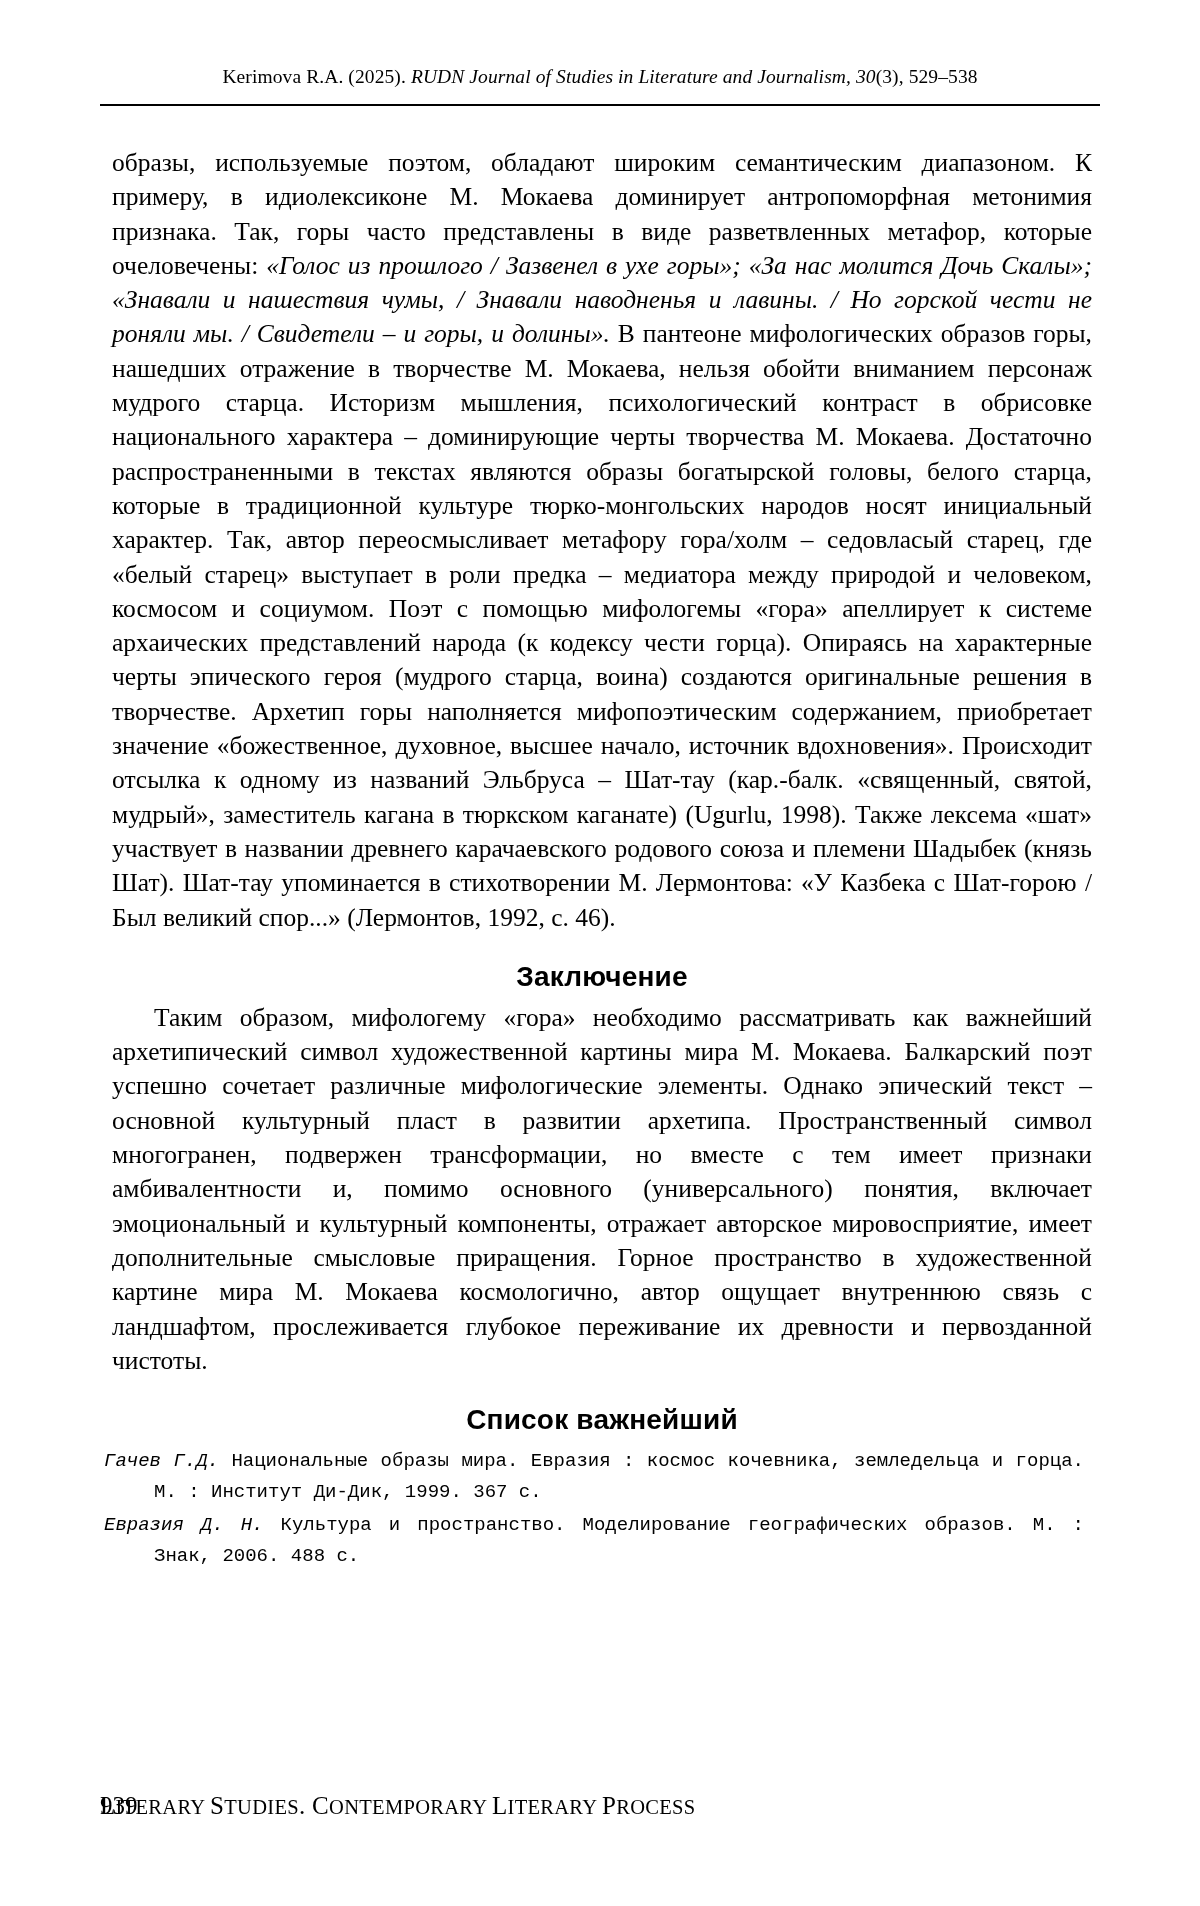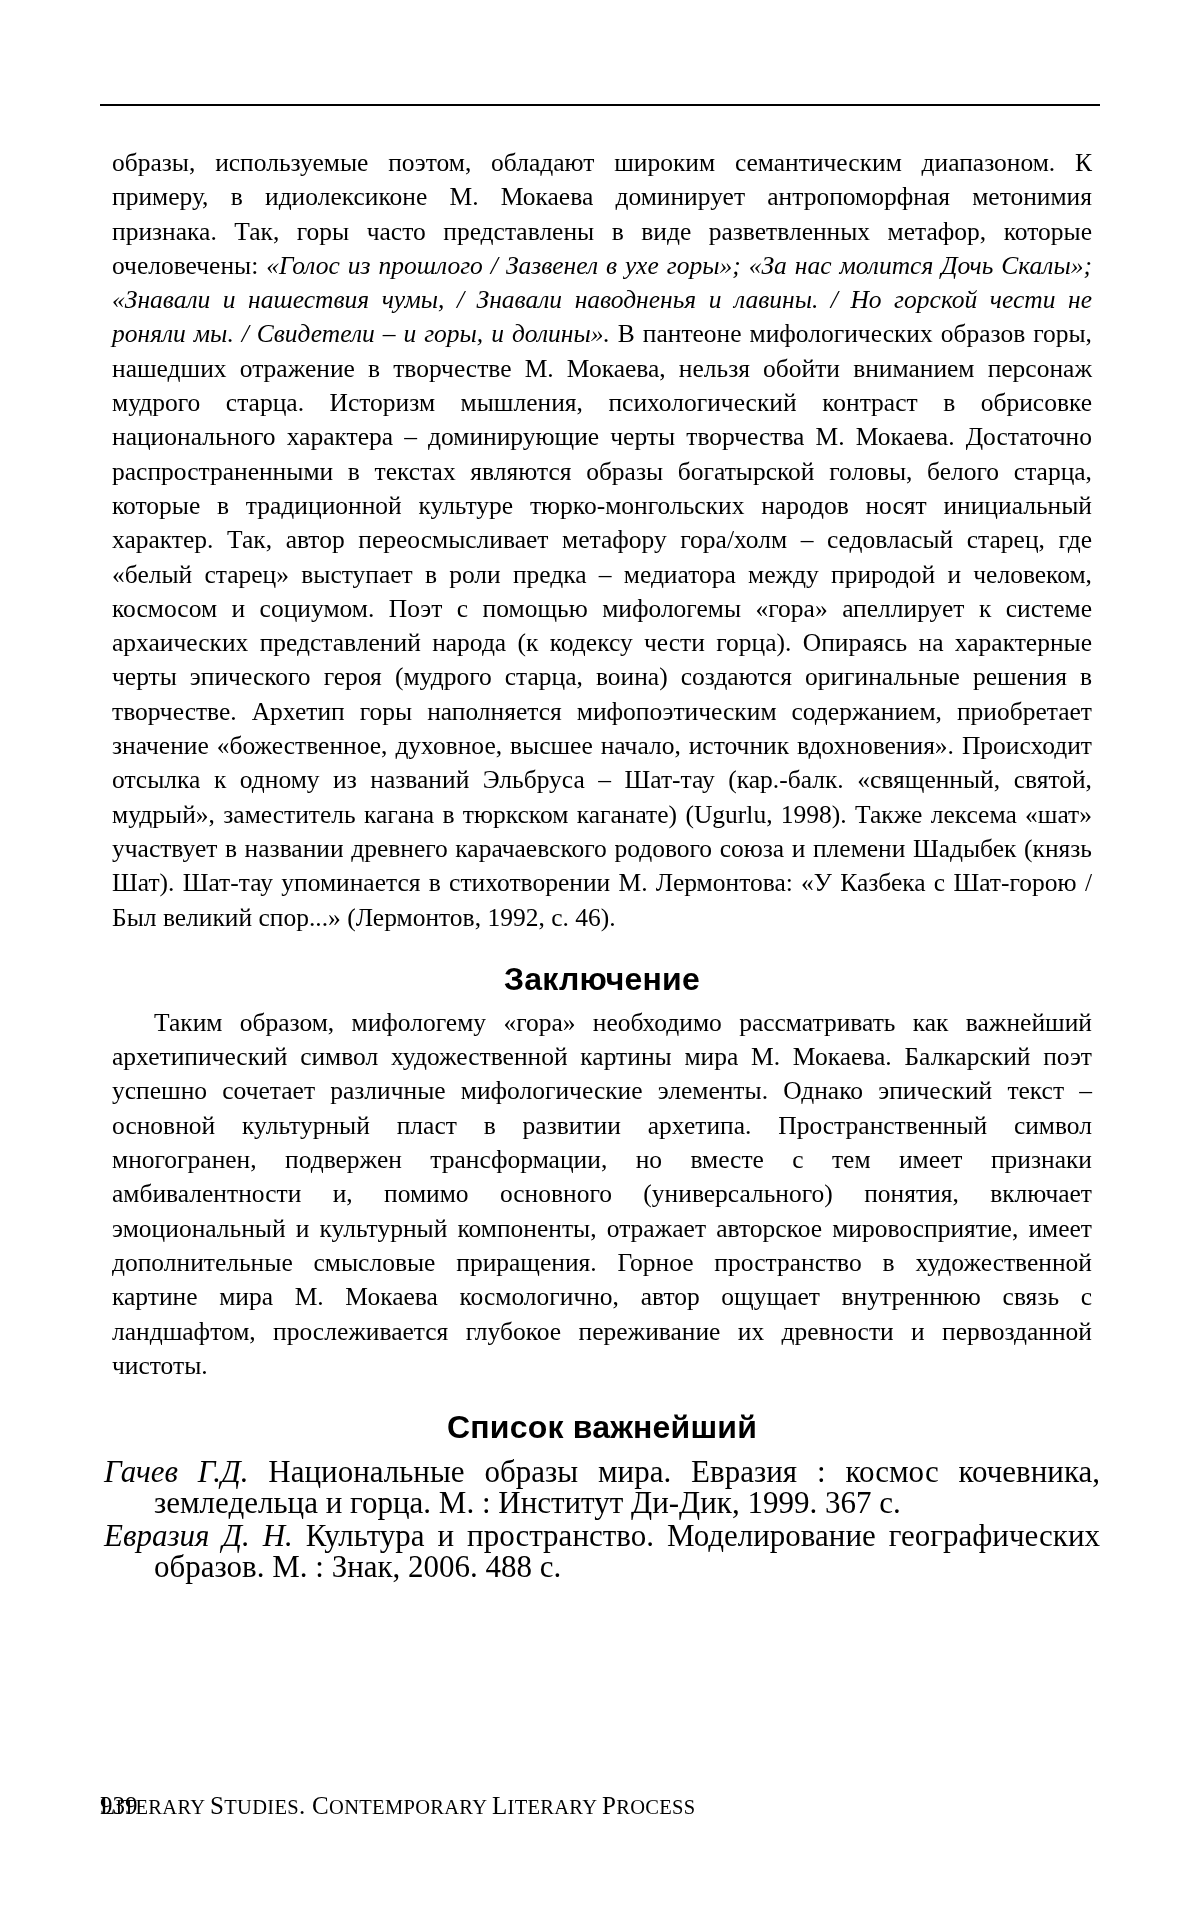--- a/index.html
+++ b/index.html
@@ -59,37 +59,37 @@
     hyphens: manual;
   }
   p.body.indent {
     text-indent: 42px;
   }
   .it { font-style: italic; }
 
   h2.section {
     margin: 26px 0 8px 0;
     font-family: "Liberation Sans", sans-serif;
-    font-size: 32px;
+    font-size: 28px;
     font-weight: bold;
     text-align: center;
     letter-spacing: 0.2px;
   }
   .sans {
     font-family: "Liberation Sans", sans-serif;
     font-size: 24.5px;
     line-height: 34.3px;
   }
   .refs {
     margin-top: 10px;
   }
   .ref {
-    margin: 0 0 2px 0;
-    font-family: Liberation Serif, serif;
-    font-size: 31px;
+    margin: 0 16px 2px 0;
+    font-family: Liberation Mono, monospace;
+    font-size: 19px;
     line-height: 31px;
     text-align: justify;
     padding-left: 50px;
     text-indent: -50px;
   }
   .ref .au { font-style: italic; }
 
   .footer {
     position: absolute;
     left: 100px;
@@ -115,20 +115,23 @@
     letter-spacing: 0.3px;
   }
   .sc-first { font-size: 25px; }
   .sc-rest { font-size: 20.5px; }
 </style>
 </head>
 <body>
 
 <div class="page">
 
+  <div class="running-head">
+    <span>Kerimova R.A. (2025). </span><span class="it">RUDN Journal of Studies in Literature and Journalism, 30</span><span>(3), 529–538</span>
+  </div>
 
   <div class="rule"></div>
 
   <div class="content">
 
     <p class="body"><span>образы, используемые поэтом, обладают широким семантическим диапазоном. К примеру, в идиолексиконе М. Мокаева доминирует антропоморфная метонимия признака. Так, горы часто представлены в виде разветвленных метафор, которые очеловечены: </span><span class="it">«Голос из прошлого / Зазвенел в ухе горы»; «За нас молится Дочь Скалы»; «Знавали и нашествия чумы, / Знавали наводненья и лавины. / Но горской чести не роняли мы. / Свидетели – и горы, и долины».</span><span> В пантеоне мифологических образов горы, нашедших отражение в творчестве М. Мокаева, нельзя обойти вниманием персонаж мудрого старца. Историзм мышления, психологический контраст в обрисовке национального характера – доминирующие черты творчества М. Мокаева. Достаточно распространенными в текстах являются образы богатырской головы, белого старца, которые в традиционной культуре тюрко-монгольских народов носят инициальный характер. Так, автор переосмысливает метафору гора/холм – седовласый старец, где «белый старец» выступает в роли предка – медиатора между природой и человеком, космосом и социумом. Поэт с помощью мифологемы «гора» апеллирует к системе архаических представлений народа (к кодексу чести горца). Опираясь на характерные черты эпического героя (мудрого старца, воина) создаются оригинальные решения в творчестве. Архетип горы наполняется мифопоэтическим содержанием, приобретает значение «божественное, духовное, высшее начало, источник вдохновения». Происходит отсылка к одному из названий Эльбруса – Шат-тау (кар.-балк. «священный, святой, мудрый», заместитель кагана в тюркском каганате) (Ugurlu, 1998). Также лексема «шат» участвует в названии древнего карачаевского родового союза и племени Шадыбек (князь Шат). Шат-тау упоминается в стихотворении М. Лермонтова: «У Казбека с Шат-горою / Был великий спор...» (Лермонтов, 1992, с. 46).</span></p>
 
     <h2 class="section">Заключение</h2>
 
     <p class="body indent sans">Таким образом, мифологему «гора» необходимо рассматривать как важнейший архетипический символ художественной картины мира М. Мокаева. Балкарский поэт успешно сочетает различные мифологические элементы. Однако эпический текст – основной культурный пласт в развитии архетипа. Пространственный символ многогранен, подвержен трансформации, но вместе с тем имеет признаки амбивалентности и, помимо основного (универсального) понятия, включает эмоциональный и культурный компоненты, отражает авторское мировосприятие, имеет дополнительные смысловые приращения. Горное пространство в художественной картине мира М. Мокаева космологично, автор ощущает внутреннюю связь с ландшафтом, прослеживается глубокое переживание их древности и первозданной чистоты.</p>

